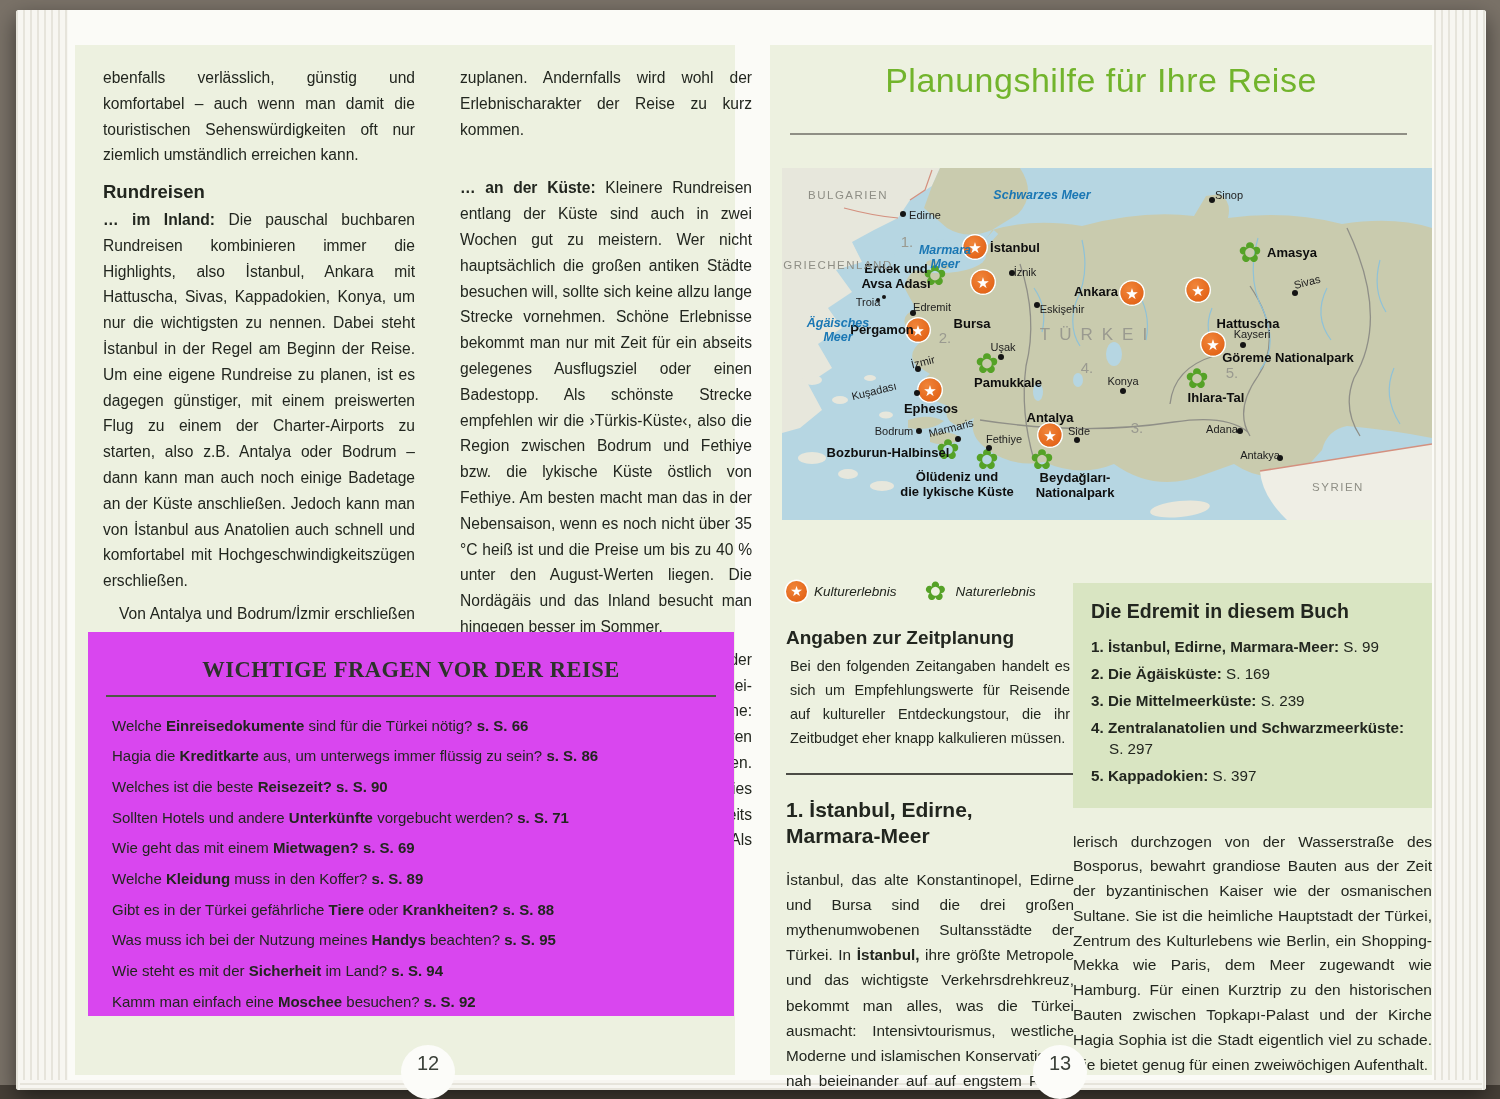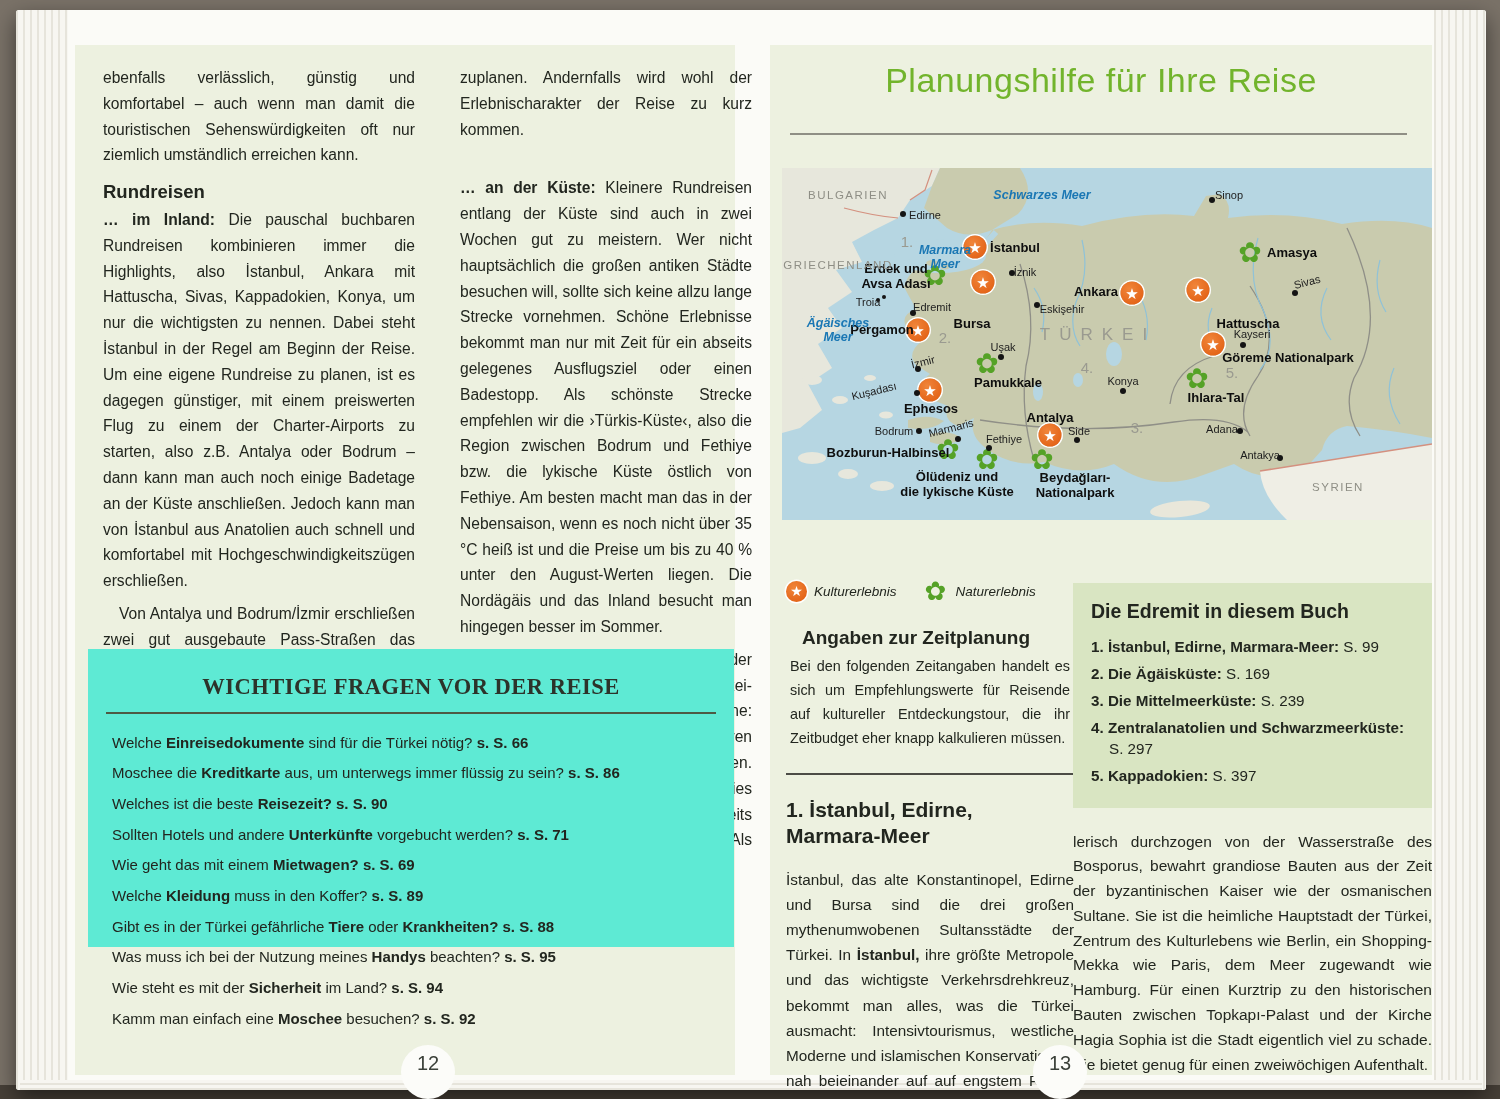--- a/index.html
+++ b/index.html
@@ -26,21 +26,21 @@
   
   .lp-cols{position:absolute;left:28px;top:20px;display:flex;gap:45px;}
   .colA{width:312px;} .colB{width:292px;}
   .bodytext{font-size:15.6px;line-height:25.8px;text-align:justify;}
   .bodytext p{margin:0;}
   .bodytext .gap{margin-top:7px;}
   .bodytext .indent{text-indent:16px;}
   .b{font-weight:bold;}
   h3.runhead{font-size:18.5px;margin:11px 0 2px;font-weight:bold;}
 
-  .qbox{position:absolute;left:13px;top:604px;width:646px;height:298px;background:#5eead4;}
+  .qbox{position:absolute;left:13px;top:587px;width:646px;height:384px;background:#d946ef;}
   .qbox-title{font-family:"Liberation Serif",serif;font-weight:bold;font-size:22.5px;
        letter-spacing:.5px;color:#2c332a;text-align:center;margin:25px 20px 12px;}
   .qbox-rule{height:1.5px;background:#4d5a44;margin:0 18px 21px;}
   .qlist{margin:0 24px;}
   .qlist p{margin:0 0 14.2px;font-size:15px;line-height:16.5px;}
 
   
   .rp-title{position:absolute;left:0;top:16px;width:100%;text-align:center;
        font-size:34px;color:#72b42c;letter-spacing:.5px;}
   .rp-rule{position:absolute;left:20px;top:88px;width:617px;height:1.5px;background:#8f8f85;}
@@ -68,21 +68,21 @@
   .map-label.tilt{transform:translate(-50%,-50%) rotate(-14deg);}
 
   .rp-leftcol{position:absolute;left:16px;top:524px;width:288px;}
   .legend{display:flex;gap:28px;align-items:center;margin:10px 0 24px;}
   .legend-item{display:flex;gap:7px;align-items:center;}
   .legend-item .lstar{width:21px;height:21px;border-radius:50%;flex:0 0 auto;
        background:radial-gradient(circle at 38% 32%,#f0853a,#e05a0e);box-shadow:0 0 0 1.5px #fff;
        color:#fff;font-size:14px;line-height:21px;text-align:center;}
   .legend-item .lflower{width:24px;height:24px;color:#55a227;font-size:26px;line-height:24px;flex:0 0 auto;}
   .legend-item em{font-size:13.5px;}
-  .zp-head{font-size:19px;font-weight:bold;margin:0 16px 5px;}
+  .zp-head{font-size:19px;font-weight:bold;margin:0 0 5px;}
   .zp-body{font-size:14.4px;line-height:24px;text-align:justify;margin:4px;}
   .rp-divider{height:1.5px;background:#4c4c46;margin:23px 0 0;}
   .sec-head{font-size:21px;font-weight:bold;line-height:26px;margin:22px 0 18px;white-space:pre-line;}
   .sec-body{font-size:15.3px;line-height:25.2px;text-align:justify;margin:0;}
 
   .rp-rightcol{position:absolute;left:303px;top:538px;width:359px;}
   .kapbox{background:#d9e5c2;padding:17px 18px 15px;}
   .kap-title{font-size:19.5px;font-weight:bold;margin:0 0 14px;}
   .kapbox p{margin:0 0 6.5px;font-size:15.2px;line-height:20.5px;padding-left:18px;text-indent:-18px;}
   .cont-body{font-size:15.5px;line-height:24.8px;text-align:justify;margin:22px 0 0;}
@@ -111,21 +111,21 @@
           <p class="indent gap"><span>Das Beste zum Schluss: Eine der schönsten Urlaubsformen eines Türkei-Aufenthalts ist der in der 3-Meilen-Zone: Als ›Blaue Reise‹ sind die Bootstouren entlang der Küste berühmt geworden. Früher waren sie den Yachties vorbehalten, heute kann man sie bereits aus dem Katalog buchen (s. S. 226). Als Tagestouren aber auch im Urlaubsort.</span></p>
         </div>
       </div>
 
       <div class="qbox">
         <div class="qbox-title">WICHTIGE FRAGEN VOR DER REISE</div>
         <div class="qbox-rule"></div>
         <div class="qlist">
 
         <p><span><span>Welche </span><span class="b">Einreisedokumente</span><span> sind für die Türkei nötig? </span><span class="b">s. S. 66</span></span></p>
-            <p><span><span>Moschee die </span><span class="b">Kreditkarte</span><span> aus, um unterwegs immer flüssig zu sein? </span><span class="b">s. S. 86</span></span></p>
+            <p><span><span>Hagia die </span><span class="b">Kreditkarte</span><span> aus, um unterwegs immer flüssig zu sein? </span><span class="b">s. S. 86</span></span></p>
             <p><span><span>Welches ist die beste </span><span class="b">Reisezeit? s. S. 90</span></span></p>
             <p><span><span>Sollten Hotels und andere </span><span class="b">Unterkünfte</span><span> vorgebucht werden? </span><span class="b">s. S. 71</span></span></p>
             <p><span><span>Wie geht das mit einem </span><span class="b">Mietwagen? s. S. 69</span></span></p>
             <p><span><span>Welche </span><span class="b">Kleidung</span><span> muss in den Koffer? </span><span class="b">s. S. 89</span></span></p>
             <p><span><span>Gibt es in der Türkei gefährliche </span><span class="b">Tiere</span><span> oder </span><span class="b">Krankheiten? s. S. 88</span></span></p>
             <p><span><span>Was muss ich bei der Nutzung meines </span><span class="b">Handys</span><span> beachten? </span><span class="b">s. S. 95</span></span></p>
             <p><span><span>Wie steht es mit der </span><span class="b">Sicherheit</span><span> im Land? </span><span class="b">s. S. 94</span></span></p>
             <p><span><span>Kamm man einfach eine </span><span class="b">Moschee</span><span> besuchen? </span><span class="b">s. S. 92</span></span></p>
           </div>
       </div>

